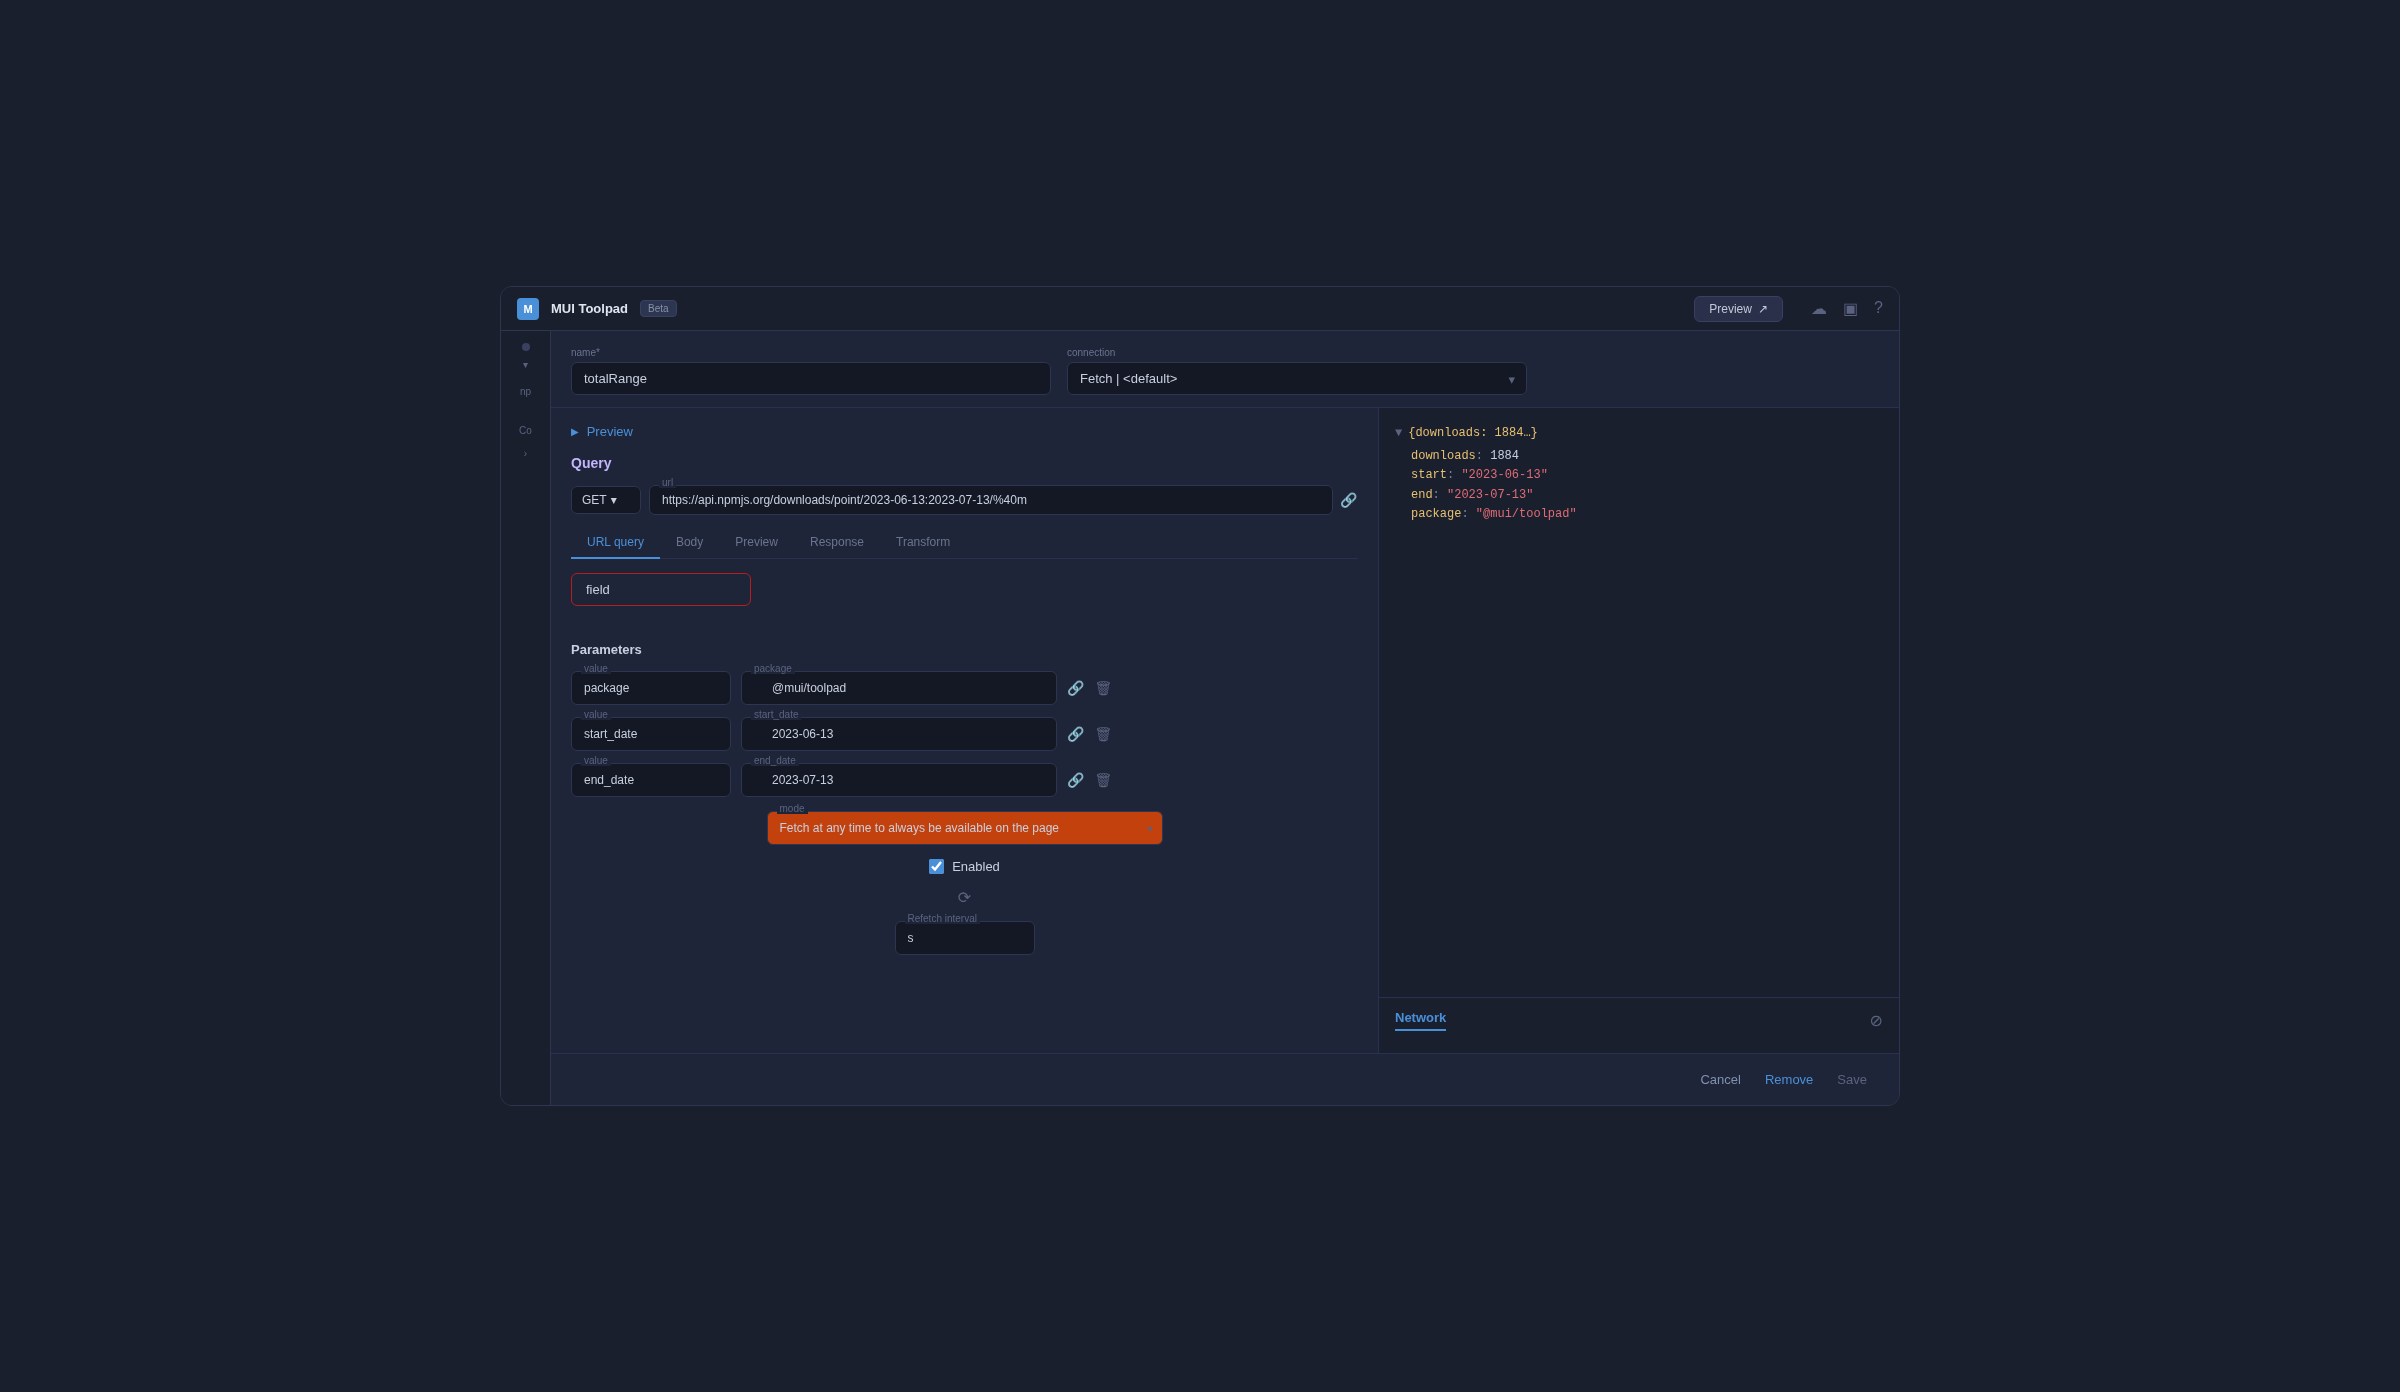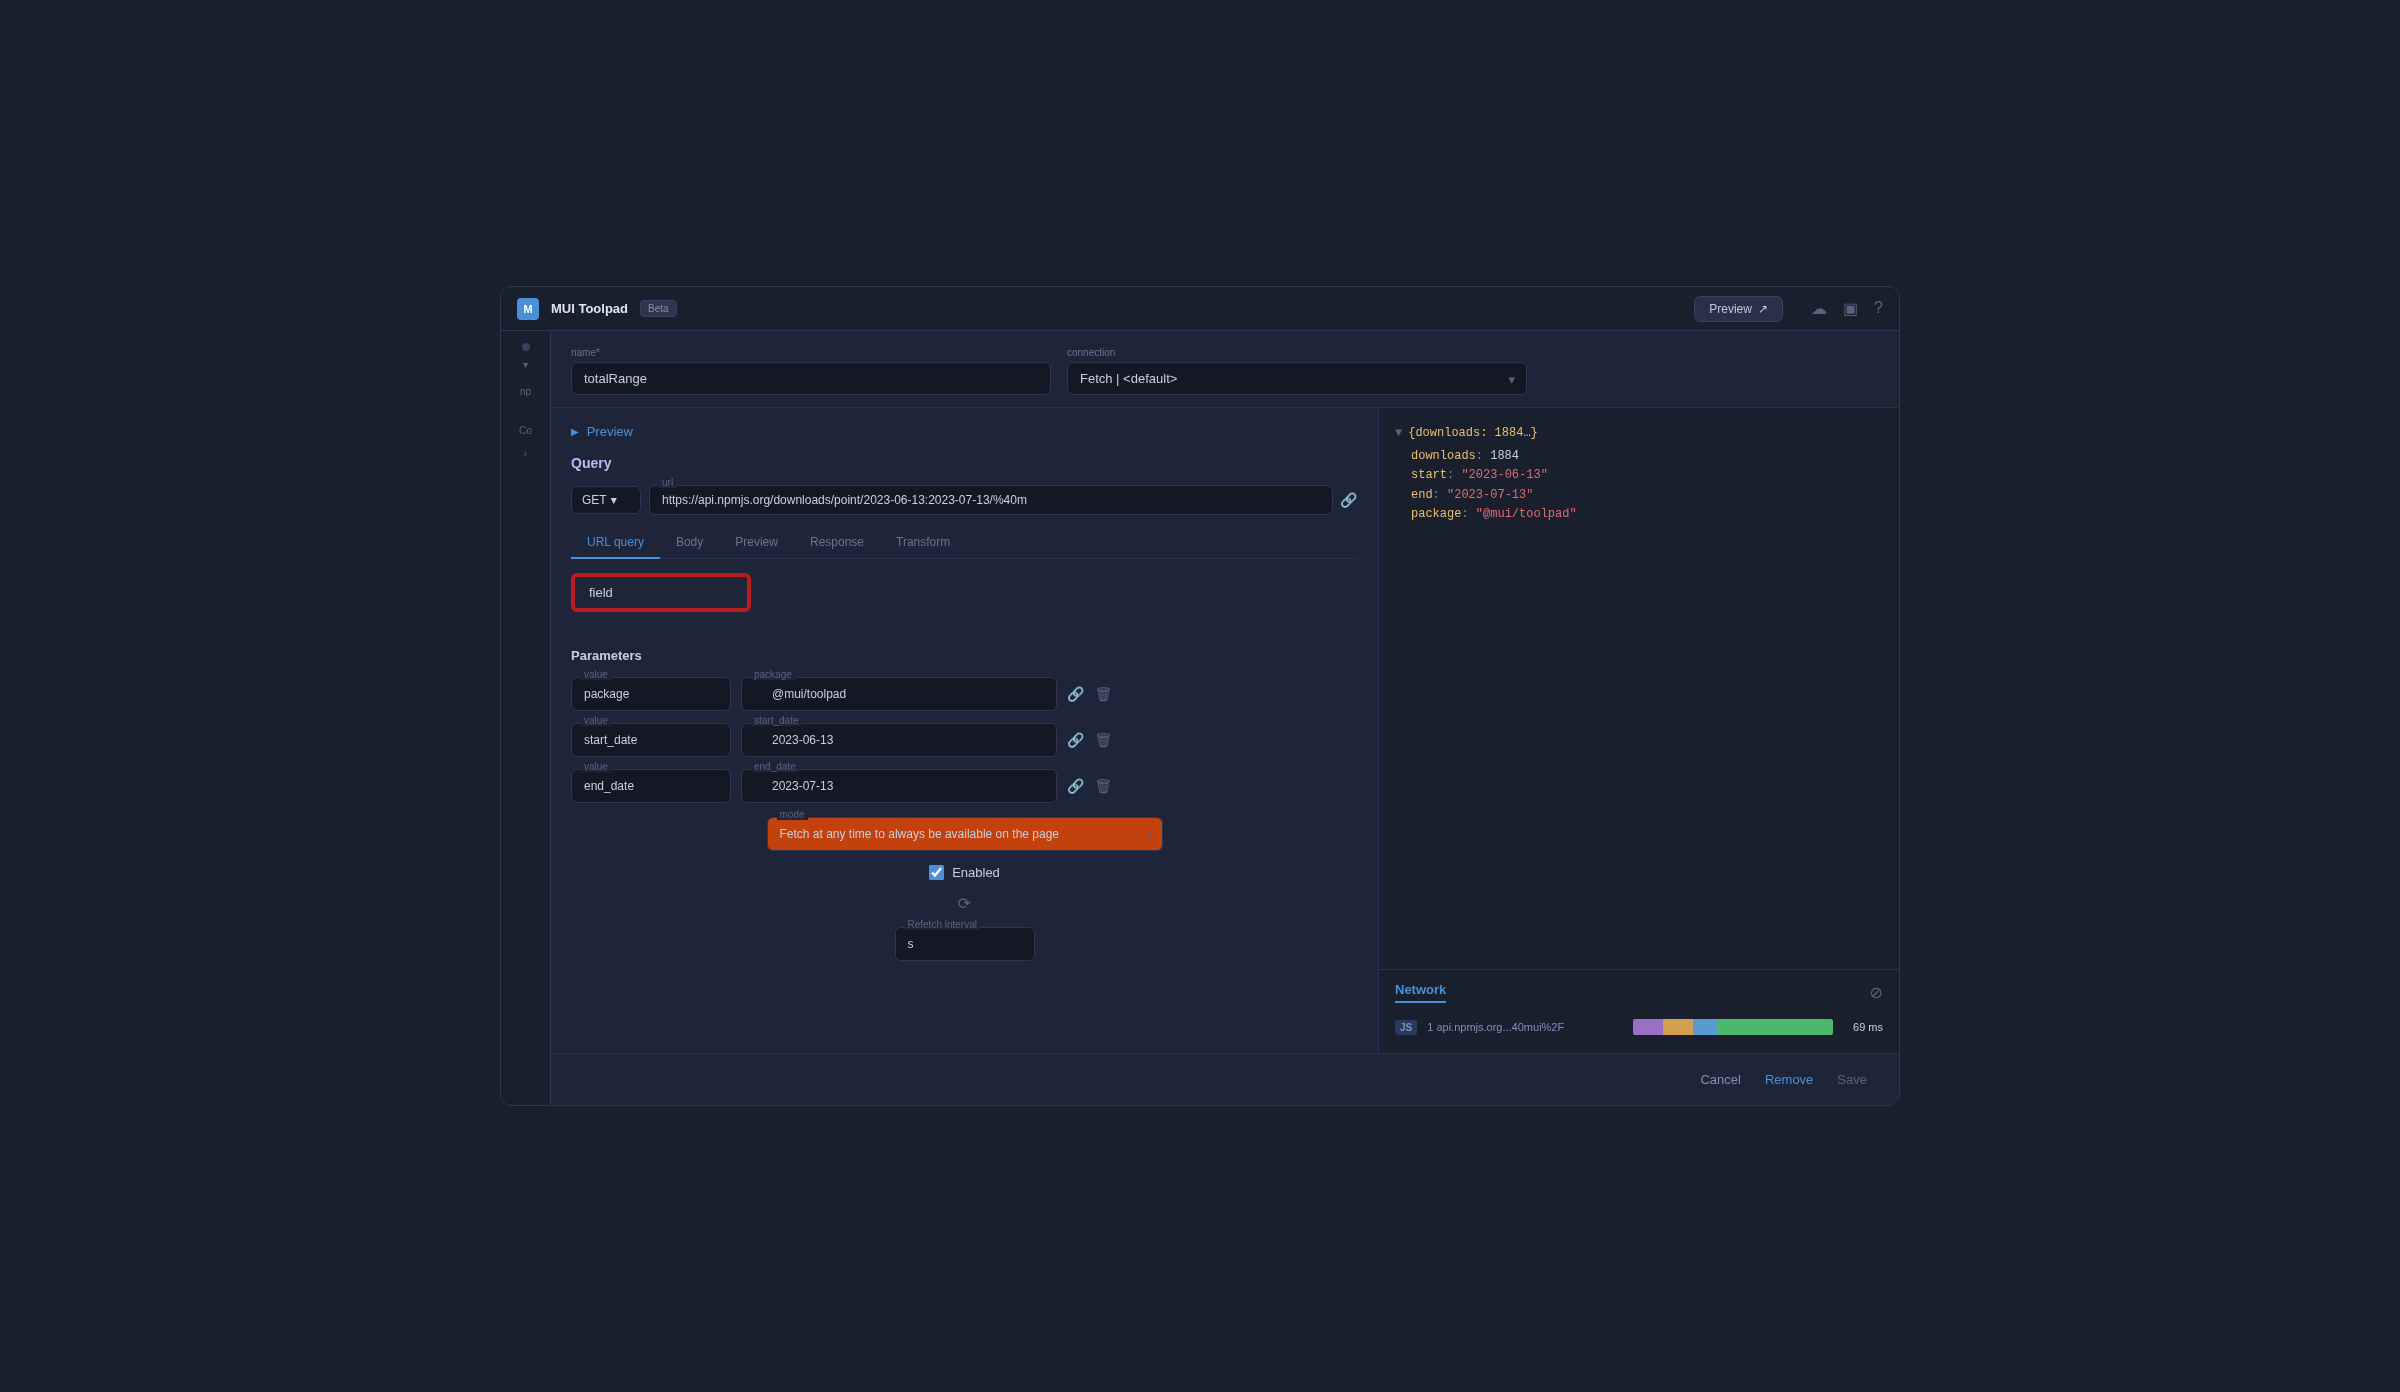--- a/index.html
+++ b/index.html
@@ -254,21 +254,21 @@
       border-bottom: 2px solid transparent;
       margin-bottom: -1px;
     }
     .query-tab.active {
       color: #4a90d9;
       border-bottom-color: #4a90d9;
     }
     
     .field-box {
       background: transparent;
-      border: 4px solid #b91c1c;
+      border: 1px solid #b91c1c;
       border-radius: 6px;
       padding: 8px 14px;
       color: #c8d0e0;
       font-size: 13px;
       display: inline-block;
       min-width: 180px;
     }
     
     .params-section { margin-top: 20px; }
     .params-title {
@@ -689,31 +689,20 @@
                 <span class="json-key">package</span><span class="json-punc">: </span><span class="json-string">"@mui/toolpad"</span>
               </div>
             </div>
           </div>
 
           <div class="network-panel">
             <div class="network-header">
               <span class="network-title">Network</span>
               <span class="network-clear">⊘</span>
             </div>
-            <div class="network-row">
-              <span class="network-type">JS</span>
-              <span class="network-url">1 api.npmjs.org...40mui%2F</span>
-              <div class="network-bar-container">
-                <div class="network-bar-seg" style="background:#9b6fc8;width:15%;"></div>
-                <div class="network-bar-seg" style="background:#d4a050;width:15%;"></div>
-                <div class="network-bar-seg" style="background:#5a9ad0;width:12%;"></div>
-                <div class="network-bar-seg" style="background:#4cb86e;width:58%;"></div>
-              </div>
-              <span class="network-time">69 ms</span>
-            </div>
           </div>
         </div>
       </div>
 
       <div class="bottom-bar">
         <button class="btn-cancel">Cancel</button>
         <button class="btn-remove">Remove</button>
         <button class="btn-save">Save</button>
       </div>
     </div>

